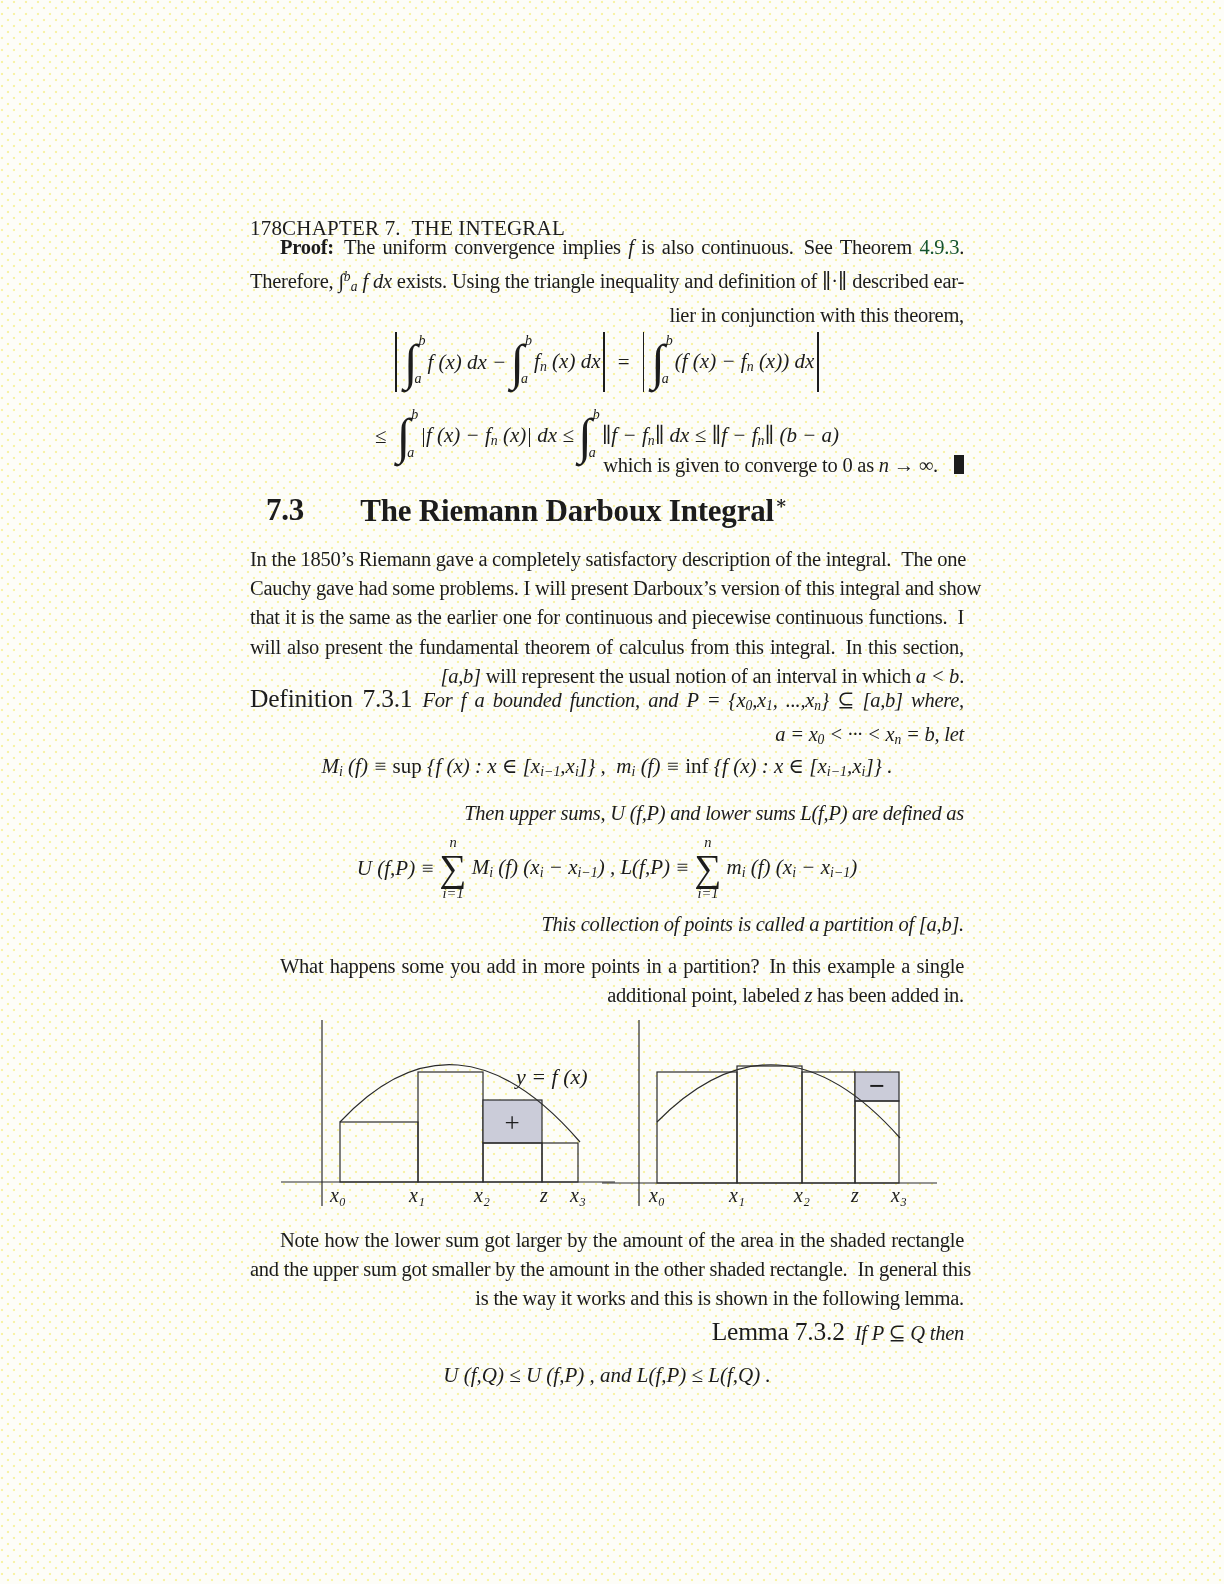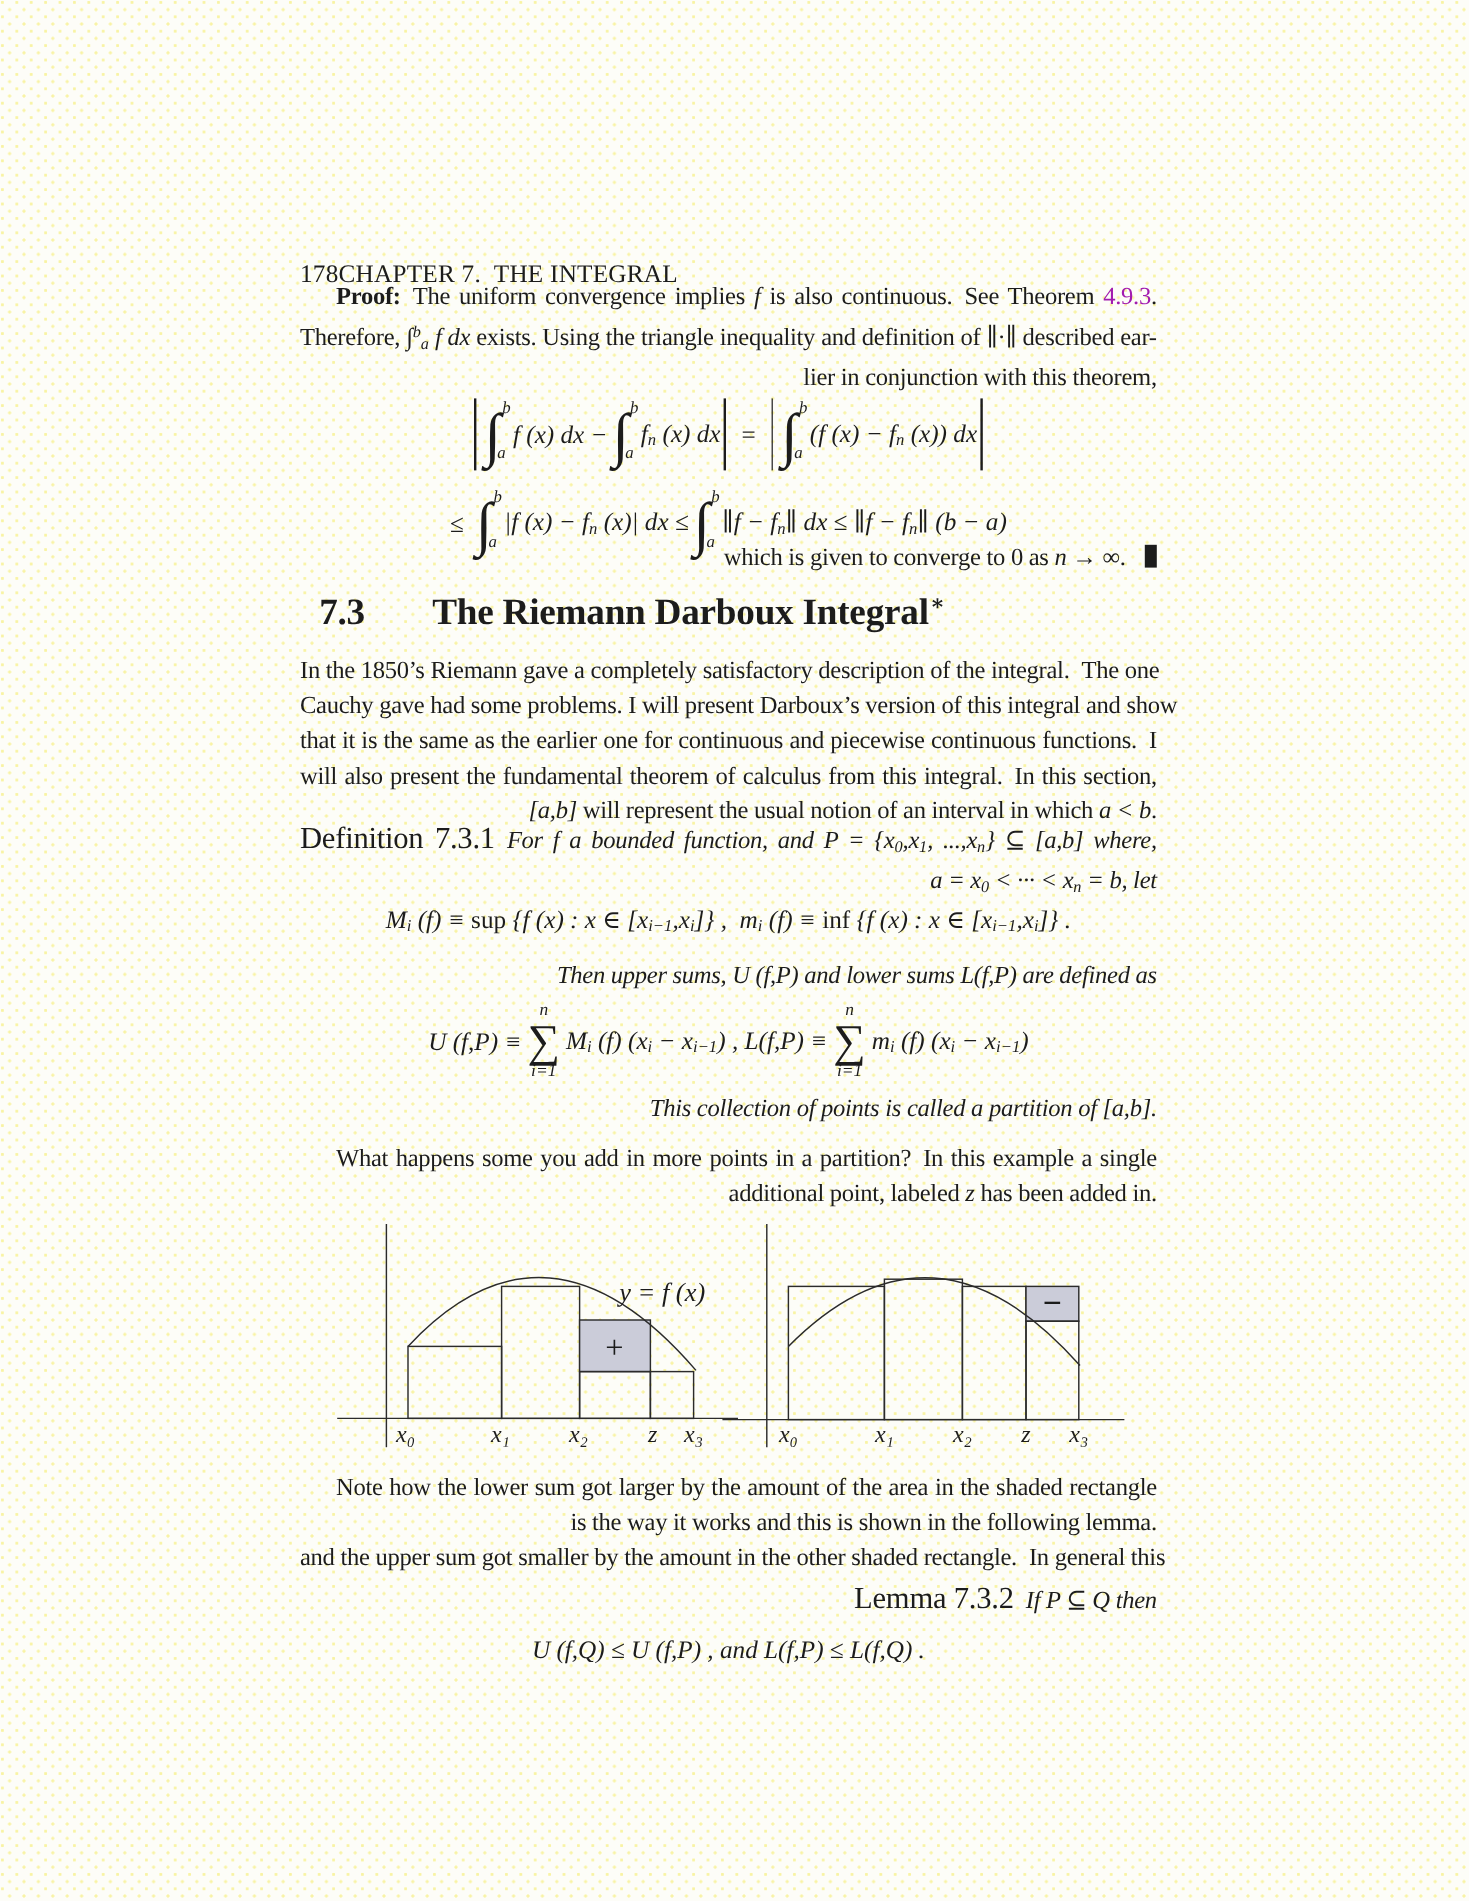--- a/index.html
+++ b/index.html
@@ -16,21 +16,21 @@
   .hdr{display:flex;justify-content:flex-start;font-size:21px;letter-spacing:.2px;margin-top:33px;}
   .para .line{line-height:29.2px;font-size:20.5px;letter-spacing:-0.25px;}
   .jl{text-align:justify;text-align-last:justify;white-space:nowrap;}
   .ll{text-align:right;white-space:nowrap;}
   .ind{text-indent:30px;}
   .tight{letter-spacing:-0.6px;}
   .biggish{line-height:32px;}
   .r-b{font-weight:bold;}
   .r-i{font-style:italic;}
   .r-m{font-style:normal;}
-  .r-link{color:#a21caf;}
+  .r-link{color:#14532d;}
   .r-sub{font-size:.66em;vertical-align:-0.22em;font-style:italic;letter-spacing:0;}
   .r-sup{font-size:.66em;vertical-align:.5em;font-style:italic;letter-spacing:0;}
   .r-b26{font-weight:normal;font-size:25.5px;letter-spacing:-0.2px;}
   .r-qed{display:inline-block;width:10px;height:19px;background:#1c1c1c;margin-left:16px;vertical-align:-2px;}
   .eqrow{display:flex;align-items:center;justify-content:center;font-size:21px;font-style:normal;}
   .eqrow .bar{width:1.4px;height:60px;background:#1c1c1c;margin:0 3px;}
   .eqrow .eqs{margin:0 10px;}
   .int{display:inline-flex;align-items:center;margin:0 2px 0 4px;}
   .int .g{font-size:50px;line-height:1;font-style:normal;}
   .int .lims{display:inline-flex;flex-direction:column;justify-content:space-between;
@@ -164,22 +164,22 @@
         <div class="line ll"><span class="r-i">This collection of points is called a partition of [a,b].</span></div>
       </div>
 
     <div class="blk para" style="top:952px">
         <div class="line jl ind"><span class="r-n">What happens some you add in more points in a partition? In this example a single</span></div>
         <div class="line ll"><span class="r-n">additional point, labeled </span><span class="r-i">z</span><span class="r-n"> has been added in.</span></div>
       </div>
 
     <div class="blk para" style="top:1226px">
         <div class="line jl ind"><span class="r-n">Note how the lower sum got larger by the amount of the area in the shaded rectangle</span></div>
+        <div class="line jl"><span class="r-n">and the upper sum got smaller by the amount in the other shaded rectangle. In general this</span></div>
         <div class="line ll"><span class="r-n">is the way it works and this is shown in the following lemma.</span></div>
-        <div class="line jl"><span class="r-n">and the upper sum got smaller by the amount in the other shaded rectangle. In general this</span></div>
       </div>
 
     <div class="blk para" style="top:1317px">
         <div class="line ll biggish"><span class="r-b26">Lemma 7.3.2</span><span class="r-i"> If P ⊆ Q then</span></div>
       </div>
 
     <div class="blk eqrow" style="top:1358px;height:34px">
       <span><span class="r-i">U (f,Q) ≤ U (f,P) , and L(f,P) ≤ L(f,Q) .</span></span>
     </div>
   </div>

